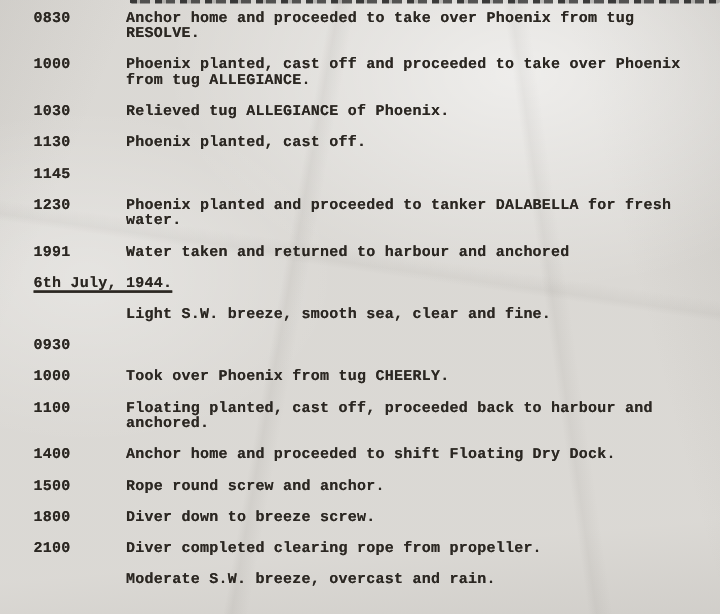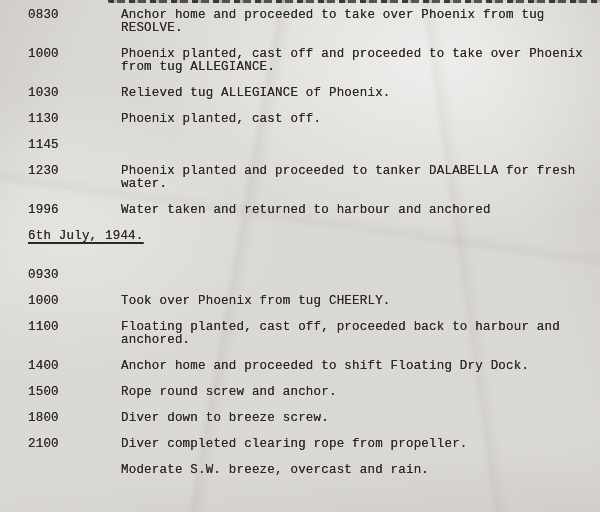--- a/index.html
+++ b/index.html
@@ -44,24 +44,23 @@
     opacity:0.85;
     border-radius:0 0 2px 2px;
   }
   .log{position:relative;}
   .row{
     display:flex;
     margin-bottom:13px;
     color:var(--ink);
     font-size:12.5px;
     line-height:13px;
-    font-weight:400;
+    font-weight:700;
     letter-spacing:0.2px;
     text-shadow:0 0 0.5px rgba(43,39,34,0.75);
-    gap:16px;
   }
   .time{
     margin-left:28px;
     width:77px;
     flex:0 0 77px;
   }
   .text{
     white-space:pre-line;
     width:493px;
   }
@@ -99,29 +98,30 @@
   </div>
       <div class="row">
     <span class="time">1145</span>
   </div>
       <div class="row">
     <span class="time">1230</span>
     <span class="text">Phoenix planted and proceeded to tanker DALABELLA for fresh
 water.</span>
   </div>
       <div class="row">
-    <span class="time">1996</span>
+    <span class="time">1991</span>
     <span class="text">Water taken and returned to harbour and anchored</span>
   </div>
       <div class="row date-row">
     
     <span class="text">6th July, 1944.</span>
   </div>
       <div class="row">
     <span class="time"></span>
+    <span class="text">Light S.W. breeze, smooth sea, clear and fine.</span>
   </div>
       <div class="row">
     <span class="time">0930</span>
   </div>
       <div class="row">
     <span class="time">1000</span>
     <span class="text">Took over Phoenix from tug CHEERLY.</span>
   </div>
       <div class="row">
     <span class="time">1100</span>

